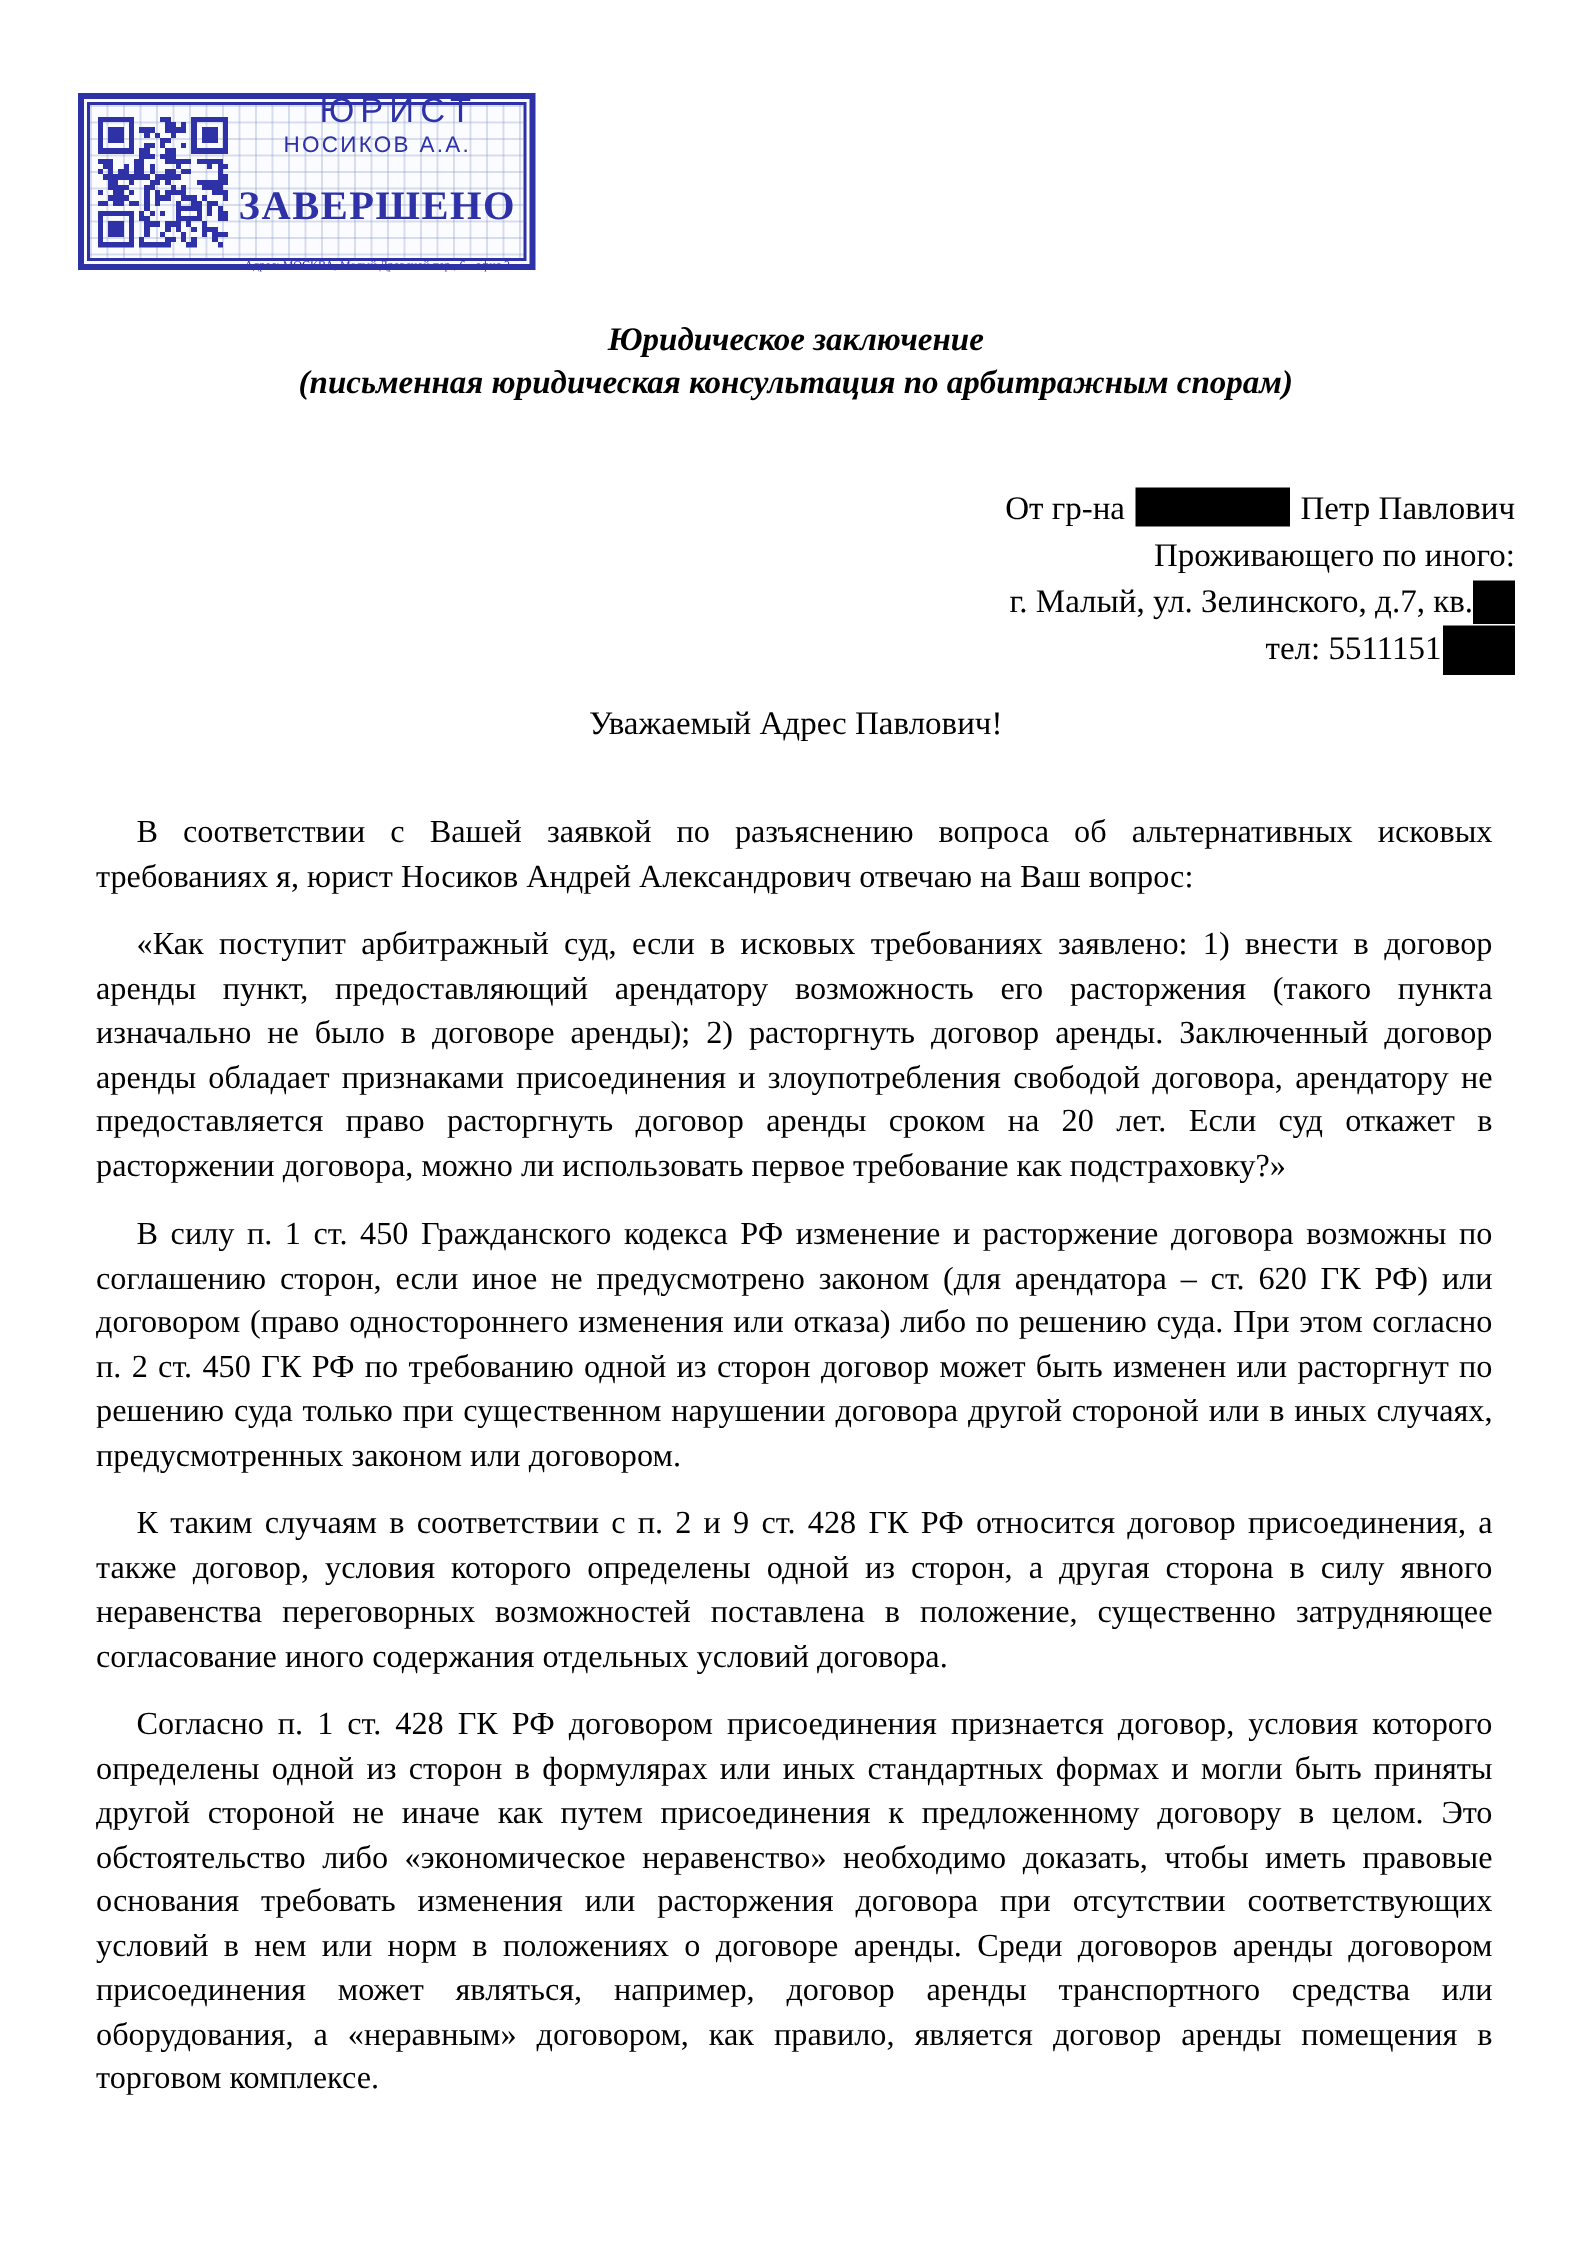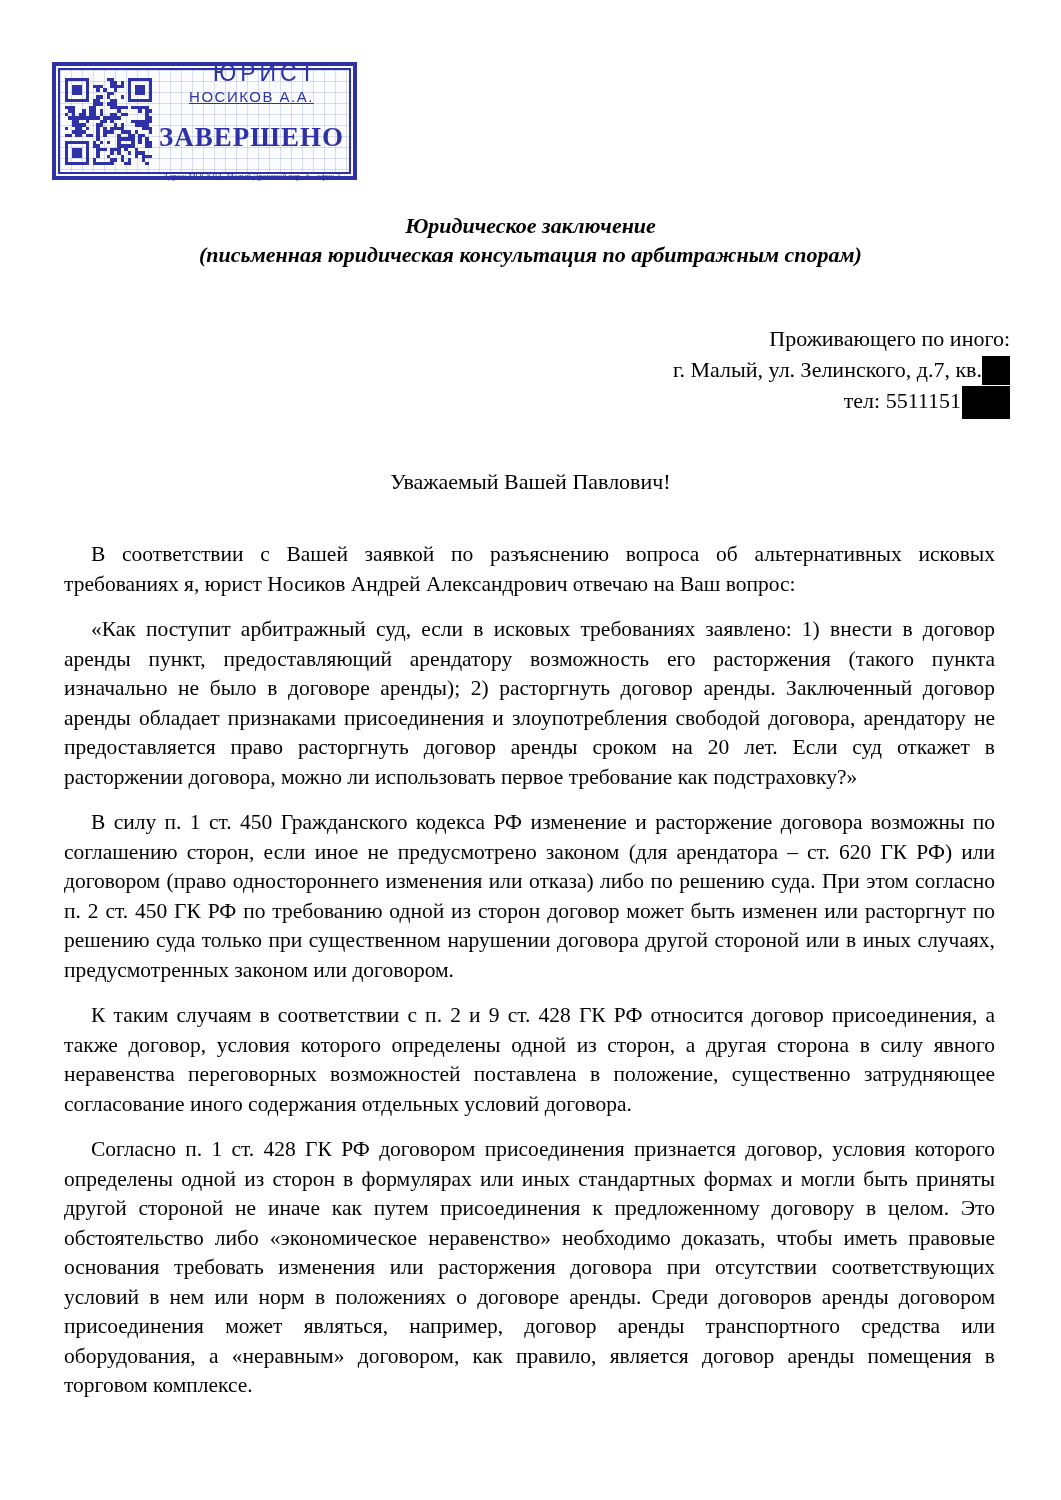--- a/index.html
+++ b/index.html
@@ -29,21 +29,21 @@
     display: flex; align-items: center; gap: 7px;
     padding: 4px 5px;
     background-image:
       linear-gradient(rgba(130,148,195,0.30) 1px, transparent 1px),
       linear-gradient(90deg, rgba(130,148,195,0.30) 1px, transparent 1px);
     background-size: 11px 11px;
   }
   .qr { width: 87px; height: 87px; flex: 0 0 auto; shape-rendering: crispEdges; }
   .stamp-text { flex: 1; text-align: center; color: #2e32a6; line-height: 1; }
   .s1 { font-family: "Liberation Sans", sans-serif; font-size: 23px; letter-spacing: 4px; margin-left: 28px; }
-  .s2 { font-family: "Liberation Sans", sans-serif; font-size: 15px; letter-spacing: 1.5px; margin-top: 4px; text-decoration: underline; }
+  .s2 { font-family: "Liberation Sans", sans-serif; font-size: 15px; letter-spacing: 1.5px; margin-top: 4px; }
   .s3 { font-family: "Liberation Serif", serif; font-weight: bold; font-size: 27px; letter-spacing: 1px; margin-top: 20px; }
   .s4 { font-family: Liberation Serif, serif; font-size: 8px; margin-top: 22px; white-space: nowrap; }
 
   
   .title {
     position: absolute; top: 211px; left: 0; width: 100%;
     text-align: center; font-weight: bold;
     font-size: 22px; line-height: 29px; font-style: italic;
   }
 
@@ -396,26 +396,27 @@
       </div>
     </div>
   </div>
 
   <div class="title">
     <div>Юридическое заключение</div>
     <div>(письменная юридическая консультация по арбитражным спорам)</div>
   </div>
 
   <div class="recipient">
+    <div><span>От гр-на</span><span class="redact r1"></span><span>Петр Павлович</span></div>
     <div>Проживающего по иного:</div>
     <div><span>г. Малый, ул. Зелинского, д.7, кв.</span><span class="redact r3"></span></div>
     <div><span>тел: 5511151</span><span class="redact r4"></span></div>
   </div>
 
-  <div class="salutation">Уважаемый Вашей Павлович!</div>
+  <div class="salutation">Уважаемый Адрес Павлович!</div>
 
   <div class="body-text">
     <p>В соответствии с Вашей заявкой по разъяснению вопроса об альтернативных исковых требованиях я, юрист Носиков Андрей Александрович отвечаю  на Ваш вопрос:</p>
     <p>«Как поступит арбитражный суд, если в исковых требованиях заявлено: 1) внести в договор аренды пункт, предоставляющий арендатору возможность его расторжения (такого пункта изначально не было в договоре аренды); 2) расторгнуть договор аренды. Заключенный договор аренды обладает признаками присоединения и злоупотребления свободой договора, арендатору не предоставляется право расторгнуть договор аренды сроком на 20 лет. Если суд откажет в расторжении договора, можно ли использовать первое требование как подстраховку?»</p>
     <p>В силу п. 1 ст. 450 Гражданского кодекса РФ изменение и расторжение договора возможны по соглашению сторон, если иное не предусмотрено законом (для арендатора – ст. 620 ГК РФ) или договором (право одностороннего изменения или отказа) либо по решению суда. При этом согласно п. 2 ст. 450 ГК РФ по требованию одной из сторон договор может быть изменен или расторгнут по решению суда только при существенном нарушении договора другой стороной или в иных случаях, предусмотренных законом или договором.</p>
     <p>К таким случаям в соответствии с п. 2 и 9 ст. 428 ГК РФ относится договор присоединения, а также договор, условия которого определены одной из сторон, а другая сторона в силу явного неравенства переговорных возможностей поставлена в положение, существенно затрудняющее согласование иного содержания отдельных условий договора.</p>
     <p>Согласно п. 1 ст. 428 ГК РФ договором присоединения признается договор, условия которого определены одной из сторон в формулярах или иных стандартных формах и могли быть приняты другой стороной не иначе как путем присоединения к предложенному договору в целом. Это обстоятельство либо «экономическое неравенство» необходимо доказать, чтобы иметь правовые основания требовать изменения или расторжения договора при отсутствии соответствующих условий в нем или норм в положениях о договоре аренды. Среди договоров аренды договором присоединения может являться, например, договор аренды транспортного средства или оборудования, а «неравным» договором, как правило, является договор аренды помещения в торговом комплексе.</p>
   </div>
 
 </div>

